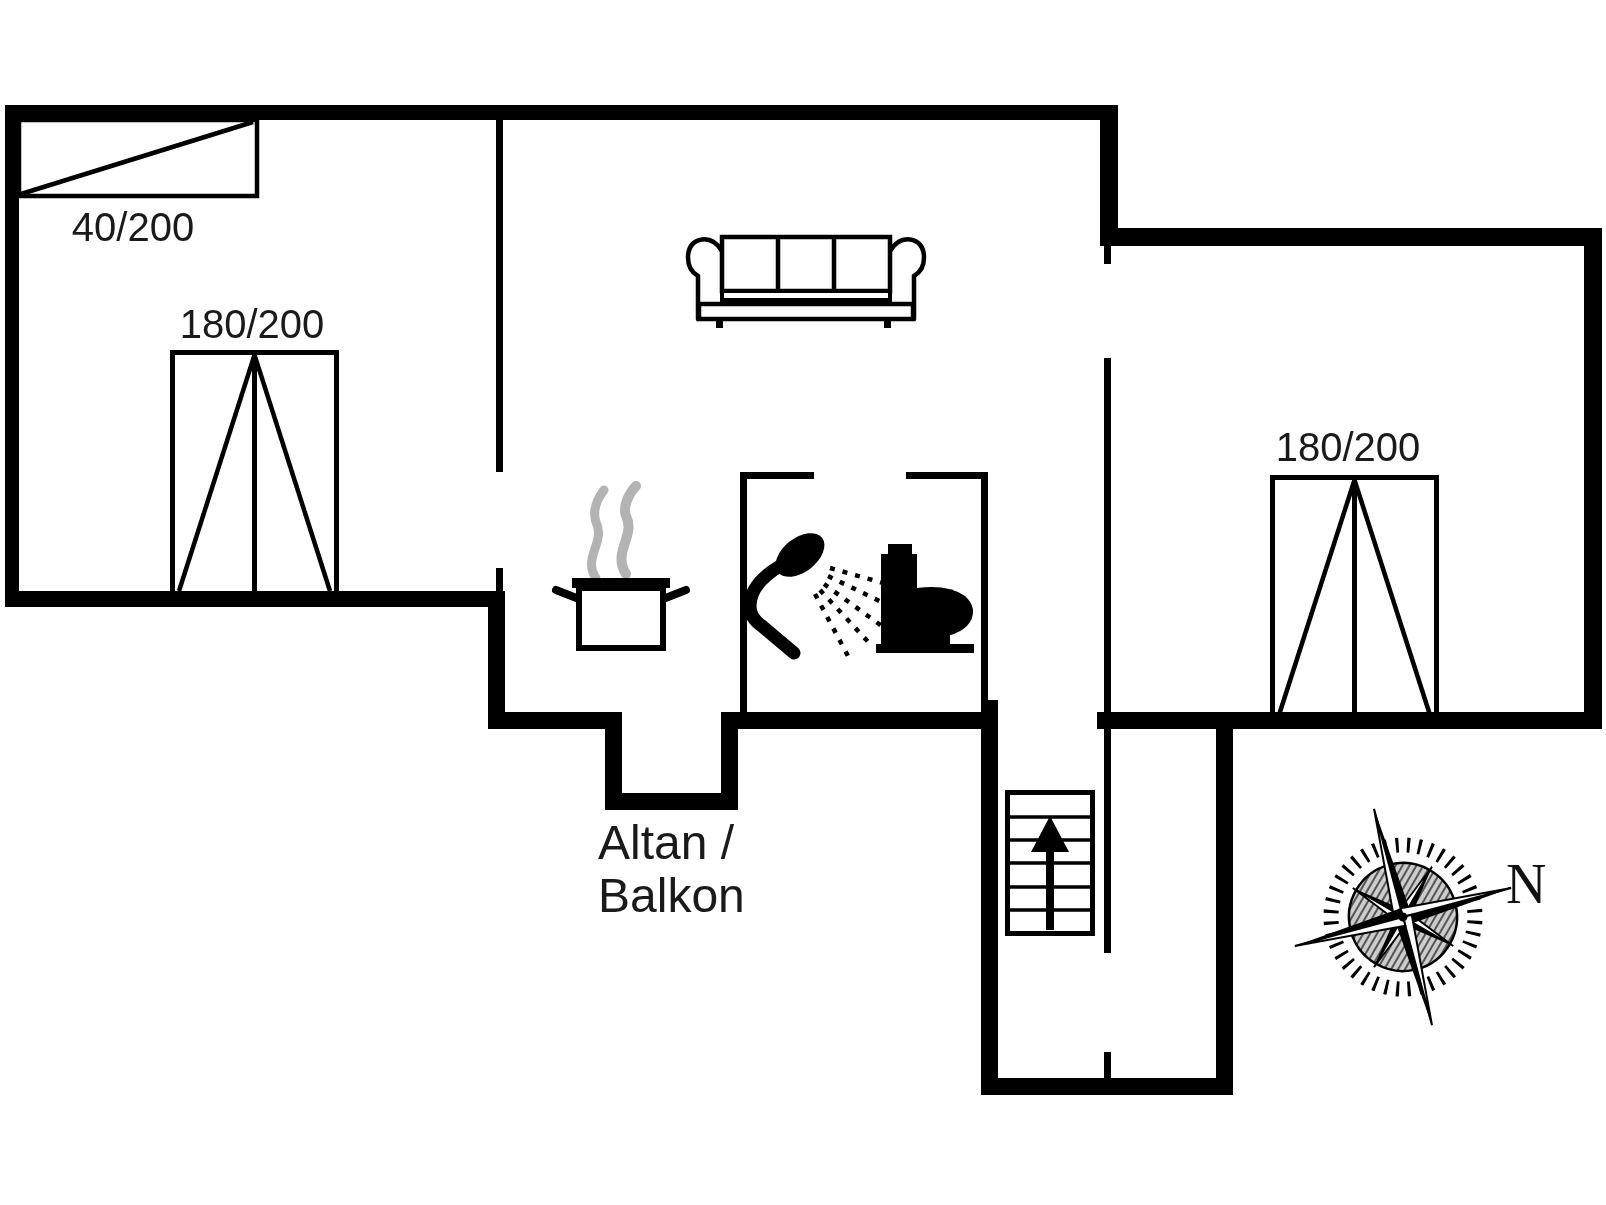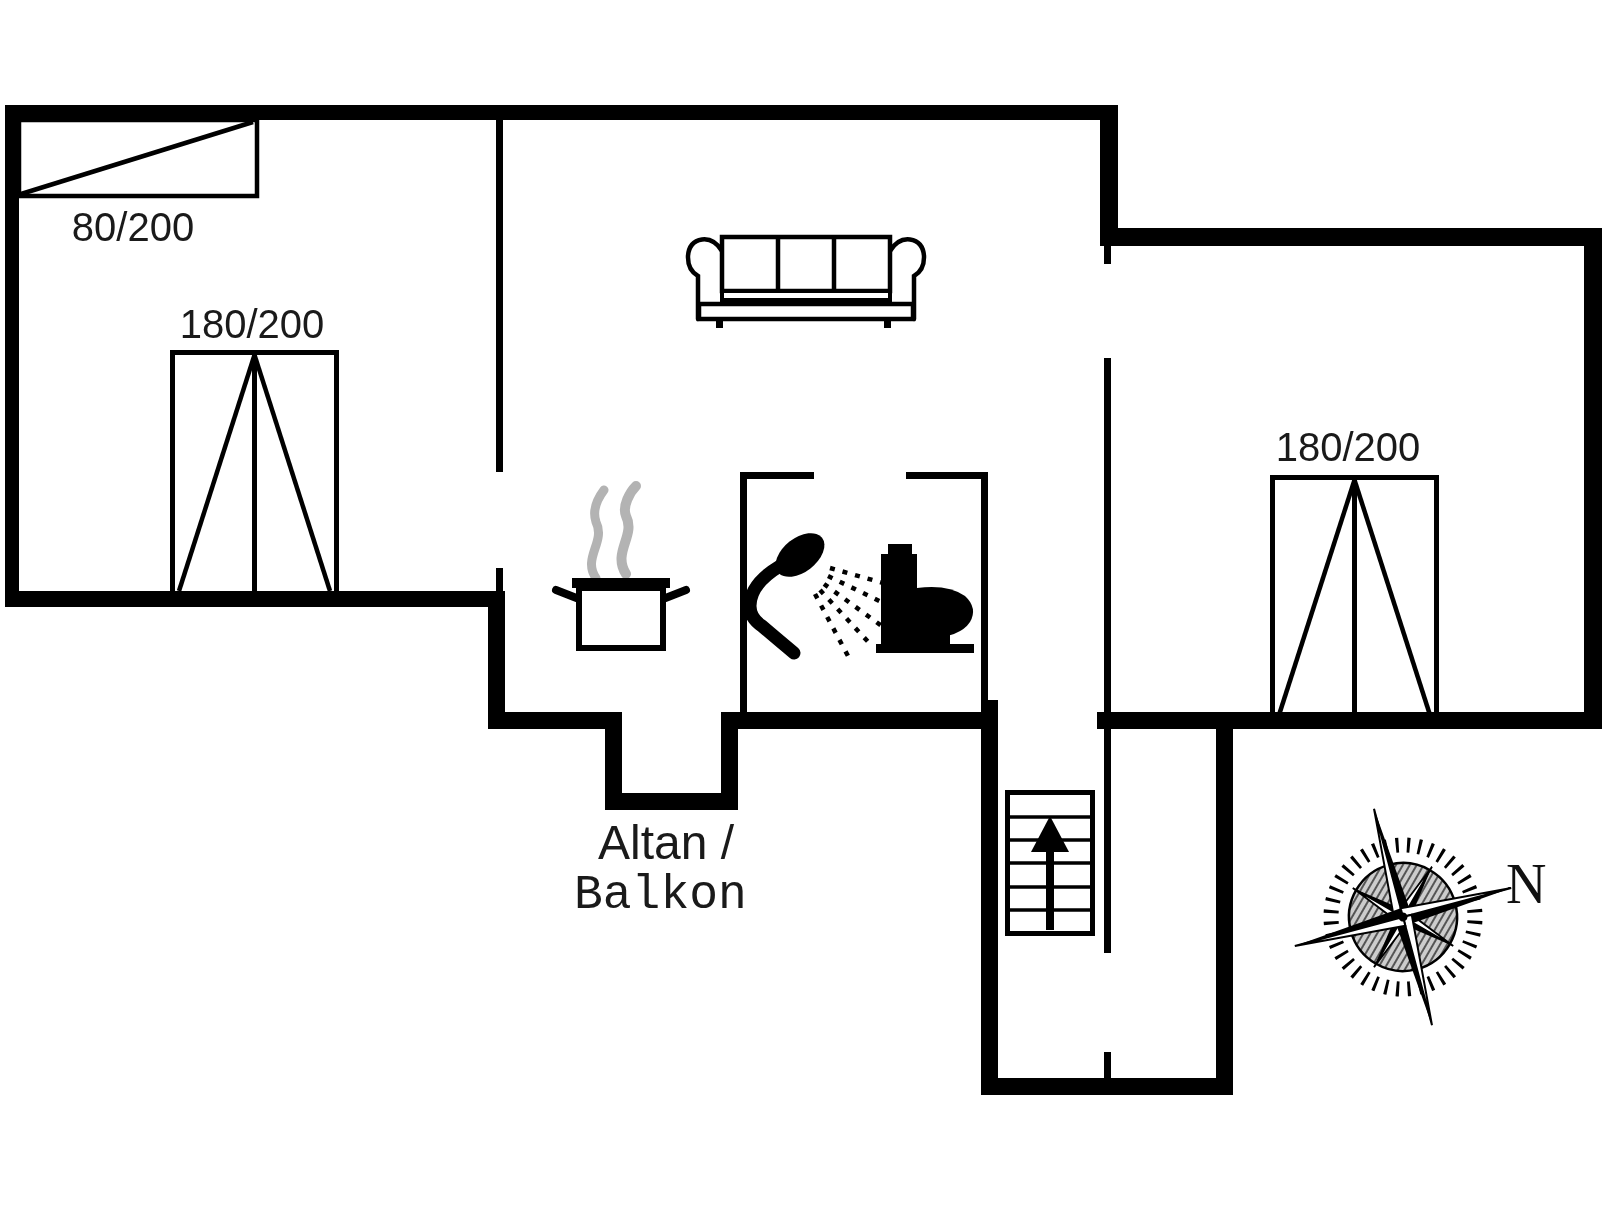--- a/index.html
+++ b/index.html
@@ -59,21 +59,21 @@
   <div class="t" style="left:1104px;top:1052px;width:7px; height:28px;"></div>
   <div class="t" style="left:740px; top:472px; width:74px; height:7px;"></div>
   <div class="t" style="left:906px; top:472px; width:82px; height:7px;"></div>
   <div class="t" style="left:740px; top:472px; width:7px; height:245px;"></div>
   <div class="t" style="left:981px; top:472px; width:7px; height:245px;"></div>
 
   <svg style="left:17px; top:118px;" width="242" height="82" viewBox="0 0 242 82">
     <rect x="2" y="2" width="238" height="76" fill="none" stroke="#000" stroke-width="4.5"></rect>
     <line x1="236" y1="4" x2="4" y2="76" stroke="#000" stroke-width="4.5"></line>
   </svg>
-  <div class="label dim" style="left:53px; top:205px; width:160px;">80/200</div>
+  <div class="label dim" style="left:53px; top:205px; width:160px;">40/200</div>
 
   <div class="label dim" style="left:162px; top:302px; width:180px;">180/200</div>
   <svg style="left:170px; top:350px;" width="170" height="247" viewBox="0 0 170 247">
     <rect x="2.5" y="2.5" width="164" height="241" fill="none" stroke="#000" stroke-width="5"></rect>
     <line x1="84.5" y1="2.5" x2="84.5" y2="243.5" stroke="#000" stroke-width="5"></line>
     <line x1="84.5" y1="5" x2="9" y2="241" stroke="#000" stroke-width="4.5"></line>
     <line x1="84.5" y1="5" x2="160" y2="241" stroke="#000" stroke-width="4.5"></line>
   </svg>
 
   <svg style="left:685px; top:233px;" width="242" height="100" viewBox="0 0 242 100">
@@ -132,21 +132,21 @@
       <line x1="3" y1="50" x2="87" y2="50"></line>
       <line x1="3" y1="73" x2="87" y2="73"></line>
       <line x1="3" y1="97" x2="87" y2="97"></line>
       <line x1="3" y1="120" x2="87" y2="120"></line>
     </g>
     <polygon points="45,26 26,62 64,62" fill="#000"></polygon>
     <rect x="41" y="56" width="8" height="84" fill="#000"></rect>
   </svg>
 
   <div class="label balcony-label" style="left:598px; top:815px;">Altan /</div>
-  <div class="label balcony-label" style="left:574px; top:868px;font-family:Liberation Mono, monospace;">Balkon</div>
+  <div class="label balcony-label" style="left:598px; top:868px;">Balkon</div>
 
   <svg style="left:1283px; top:795px;" width="242" height="245" viewBox="0 0 242 245">
     <defs>
       <pattern id="cmp-hatch" width="6" height="6" patternUnits="userSpaceOnUse" patternTransform="rotate(45)">
         <rect width="6" height="6" fill="#cccccc"></rect>
         <line x1="1" y1="0" x2="1" y2="6" stroke="#555555" stroke-width="2"></line>
       </pattern>
       <g id="cpl">
         <polygon points="120,10 111,122 120,122" fill="#ffffff" stroke="#000000" stroke-width="2"></polygon>
         <polygon points="120,10 129,122 120,122" fill="#000000"></polygon>

